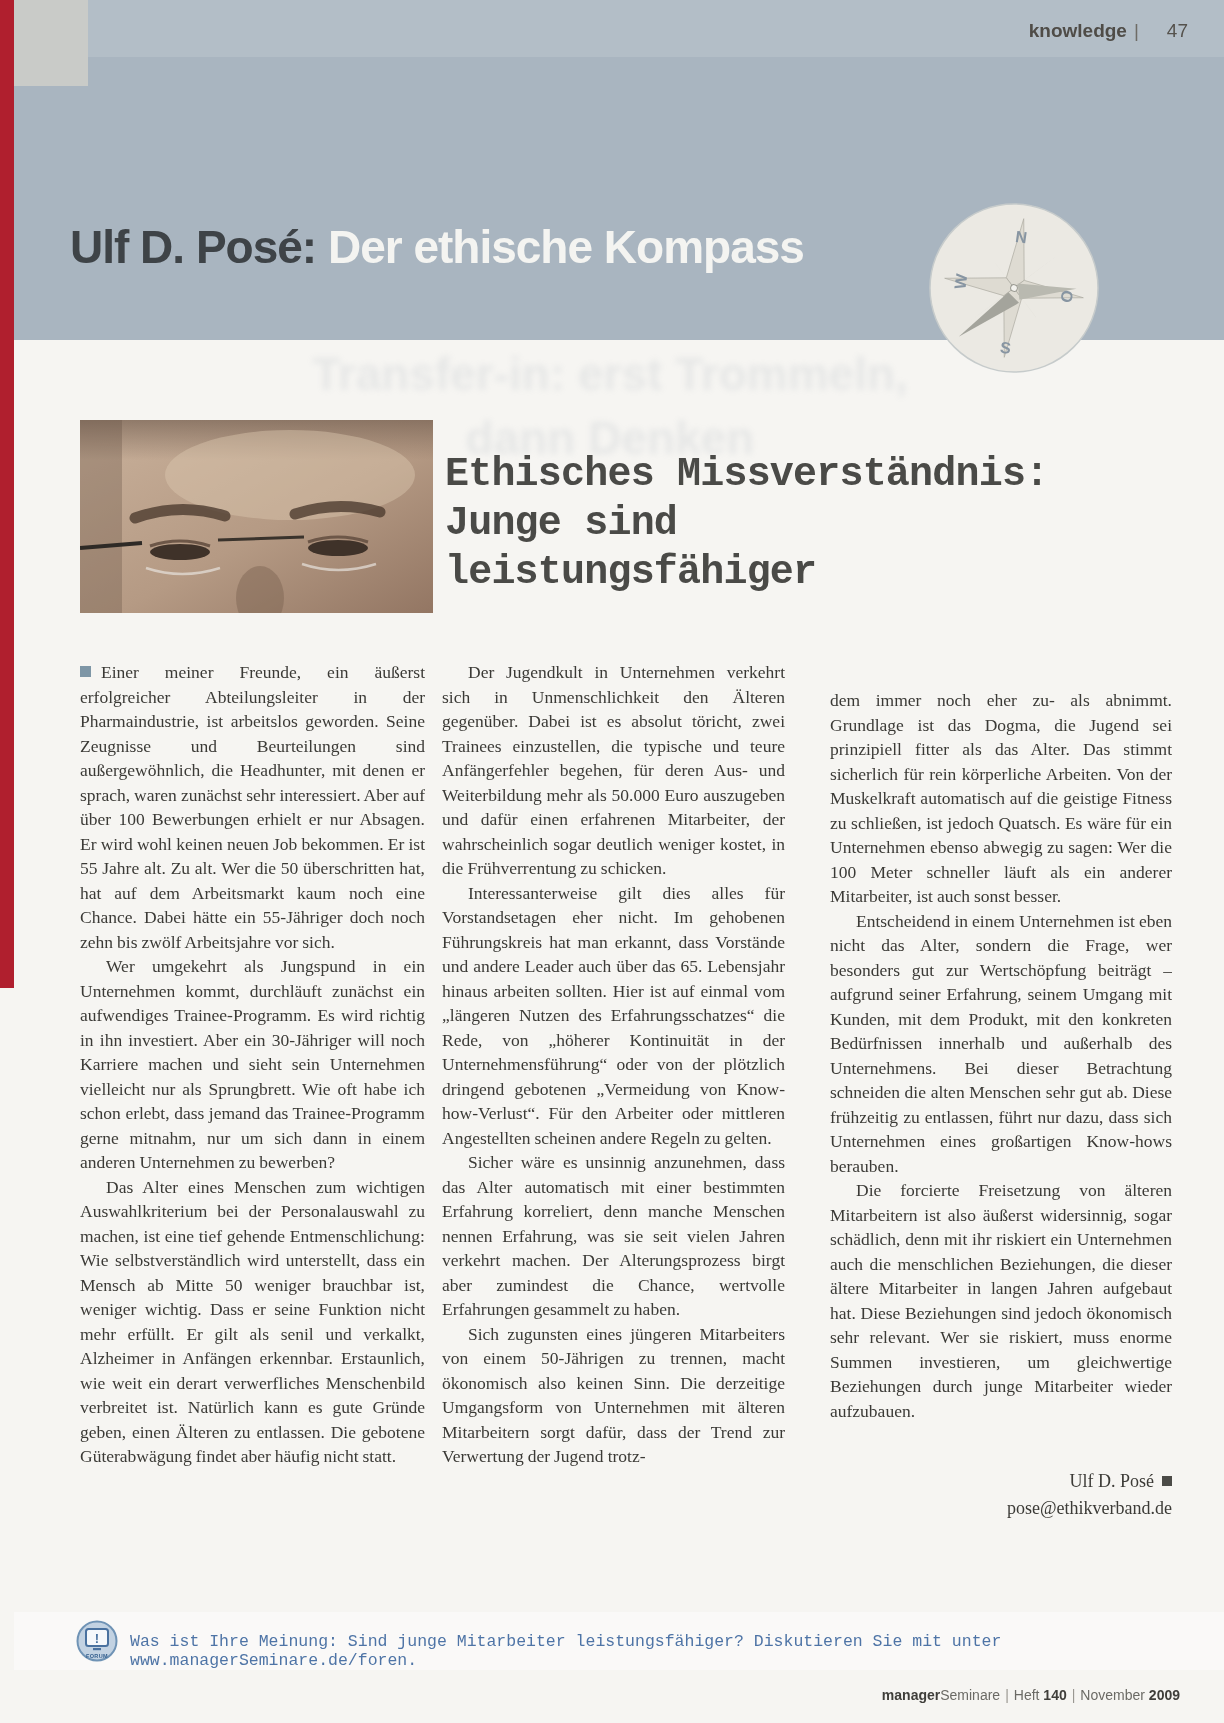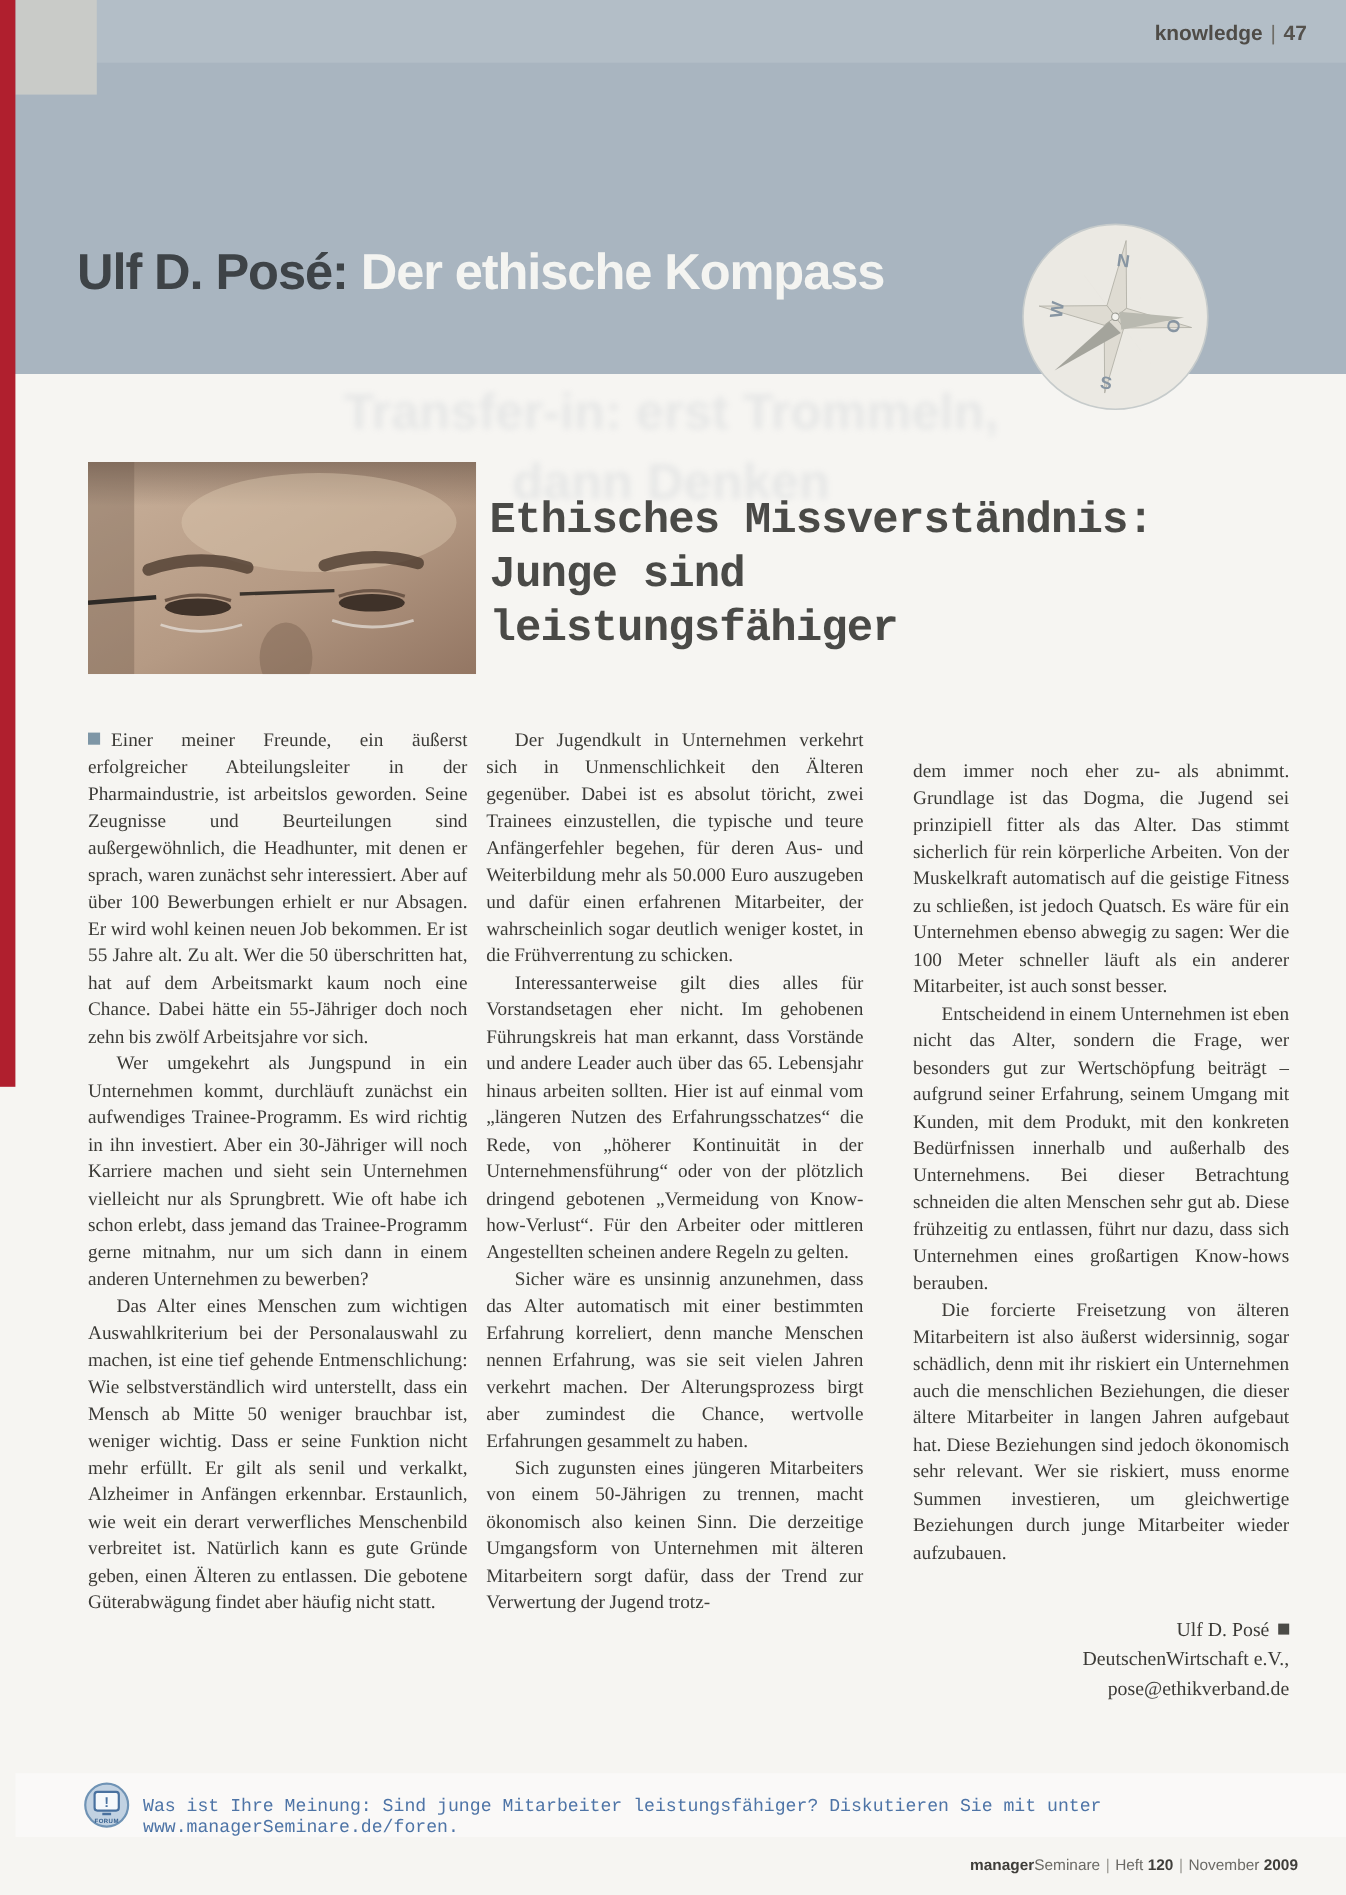--- a/index.html
+++ b/index.html
@@ -13,21 +13,21 @@
   .band { position:absolute; left:0; top:0; width:1224px; height:340px; background:#a9b5c0; }
   .band-topstrip { position:absolute; left:0; top:0; width:1224px; height:57px; background:rgba(255,255,255,0.12); }
   .corner-square { position:absolute; left:14px; top:0; width:74px; height:86px; background:#c9cbc8; }
   .red-bar { position:absolute; left:0; top:0; width:14px; height:988px; background:#b01f2e; }
   .kicker {
     position:absolute; top:20px; right:36px;
     font-family:"Liberation Sans", sans-serif; font-size:19px; color:#4f4c47;
   }
   .kicker .k-label { font-weight:bold; }
   .kicker .k-sep { color:#6e6c66; font-weight:300; padding:0 7px; }
-  .kicker .k-num { font-weight:bold; color:#55524d; }
+  .kicker .k-num { font-weight:normal; color:#55524d;margin-left:21px; }
   .page-title {
     position:absolute; left:70px; top:220px; white-space:nowrap;
     font-family:"Liberation Sans", sans-serif; font-weight:bold;
     font-size:46px; letter-spacing:-1px;
   }
   .page-title .t-dark { color:#3e4347; }
   .page-title .t-light { color:#f4f4f1;margin-top:11px; }
   .compass { position:absolute; left:928px; top:202px; width:172px; height:172px; }
   
   .ghost {
@@ -177,31 +177,30 @@
   </div>
 
   <div class="col col3">
     <p class="noindent">dem immer noch eher zu- als abnimmt. Grundlage ist das Dogma, die Jugend sei prinzipiell fitter als das Alter. Das stimmt sicherlich für rein körperliche Arbeiten. Von der Muskelkraft automatisch auf die geistige Fitness zu schließen, ist jedoch Quatsch. Es wäre für ein Unternehmen ebenso abwegig zu sagen: Wer die 100 Meter schneller läuft als ein anderer Mitarbeiter, ist auch sonst besser.</p>
     <p>Entscheidend in einem Unternehmen ist eben nicht das Alter, sondern die Frage, wer besonders gut zur Wertschöpfung beiträgt – aufgrund seiner Erfahrung, seinem Umgang mit Kunden, mit dem Produkt, mit den konkreten Bedürfnissen innerhalb und außerhalb des Unternehmens. Bei dieser Betrachtung schneiden die alten Menschen sehr gut ab. Diese frühzeitig zu entlassen, führt nur dazu, dass sich Unternehmen eines großartigen Know-hows berauben.</p>
     <p>Die forcierte Freisetzung von älteren Mitarbeitern ist also äußerst widersinnig, sogar schädlich, denn mit ihr riskiert ein Unternehmen auch die menschlichen Beziehungen, die dieser ältere Mitarbeiter in langen Jahren aufgebaut hat. Diese Beziehungen sind jedoch ökonomisch sehr relevant. Wer sie riskiert, muss enorme Summen investieren, um gleichwertige Beziehungen durch junge Mitarbeiter wieder aufzubauen.</p>
   </div>
 
   <div class="signature">
     <div><span>Ulf D. Posé</span><span class="end-mark"></span></div>
-    <div>DeutschenWirtschaft e.V.,</div>
     <div>pose@ethikverband.de</div>
   </div>
 
   <div class="forum-strip"></div>
   <svg class="forum-icon" viewBox="0 0 42 42">
     <circle cx="21" cy="21" r="19.5" fill="#c2d2e2" stroke="#6f93b5" stroke-width="2"></circle>
     <rect x="10" y="9" width="22" height="17" rx="2.5" fill="#f5f8fb" stroke="#49719f" stroke-width="2"></rect>
     <text x="21" y="23" text-anchor="middle" font-family="Liberation Sans, sans-serif" font-size="13" font-weight="bold" fill="#49719f">!</text>
     <rect x="17" y="28" width="8" height="2.2" fill="#49719f"></rect>
     <text x="21" y="37.5" text-anchor="middle" font-family="Liberation Sans, sans-serif" font-size="5.5" font-weight="bold" letter-spacing="0.4" fill="#355f8e">FORUM</text>
   </svg>
   <div class="forum-text">Was ist Ihre Meinung: Sind junge Mitarbeiter leistungsfähiger? Diskutieren Sie mit unter www.managerSeminare.de/foren.</div>
 
   <div class="footer">
-    <span class="f-bold">manager</span><span class="f-reg">Seminare</span><span class="f-sep">|</span><span class="f-reg">Heft</span>&nbsp;<span class="f-bold">120</span><span class="f-sep">|</span><span class="f-reg">November</span>&nbsp;<span class="f-bold">2009</span>
+    <span class="f-bold">manager</span><span class="f-reg">Seminare</span><span class="f-sep">|</span><span class="f-reg">Heft</span>&nbsp;<span class="f-bold">140</span><span class="f-sep">|</span><span class="f-reg">November</span>&nbsp;<span class="f-bold">2009</span>
   </div>
 
 </div>
 
 </body></html>

